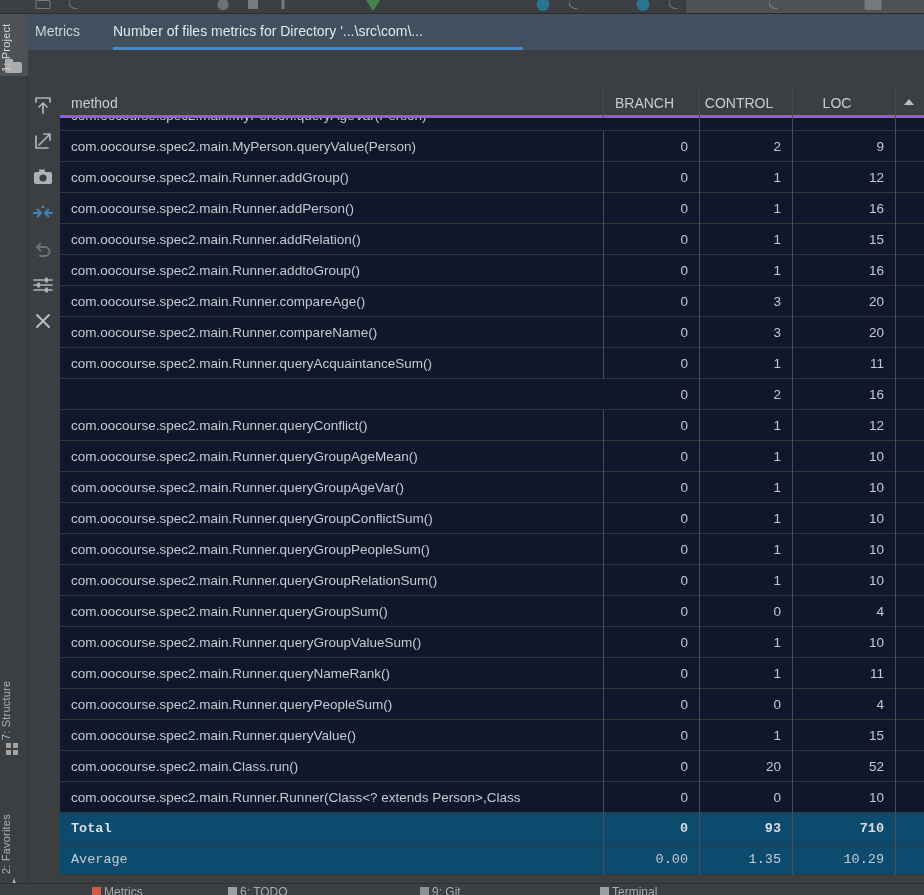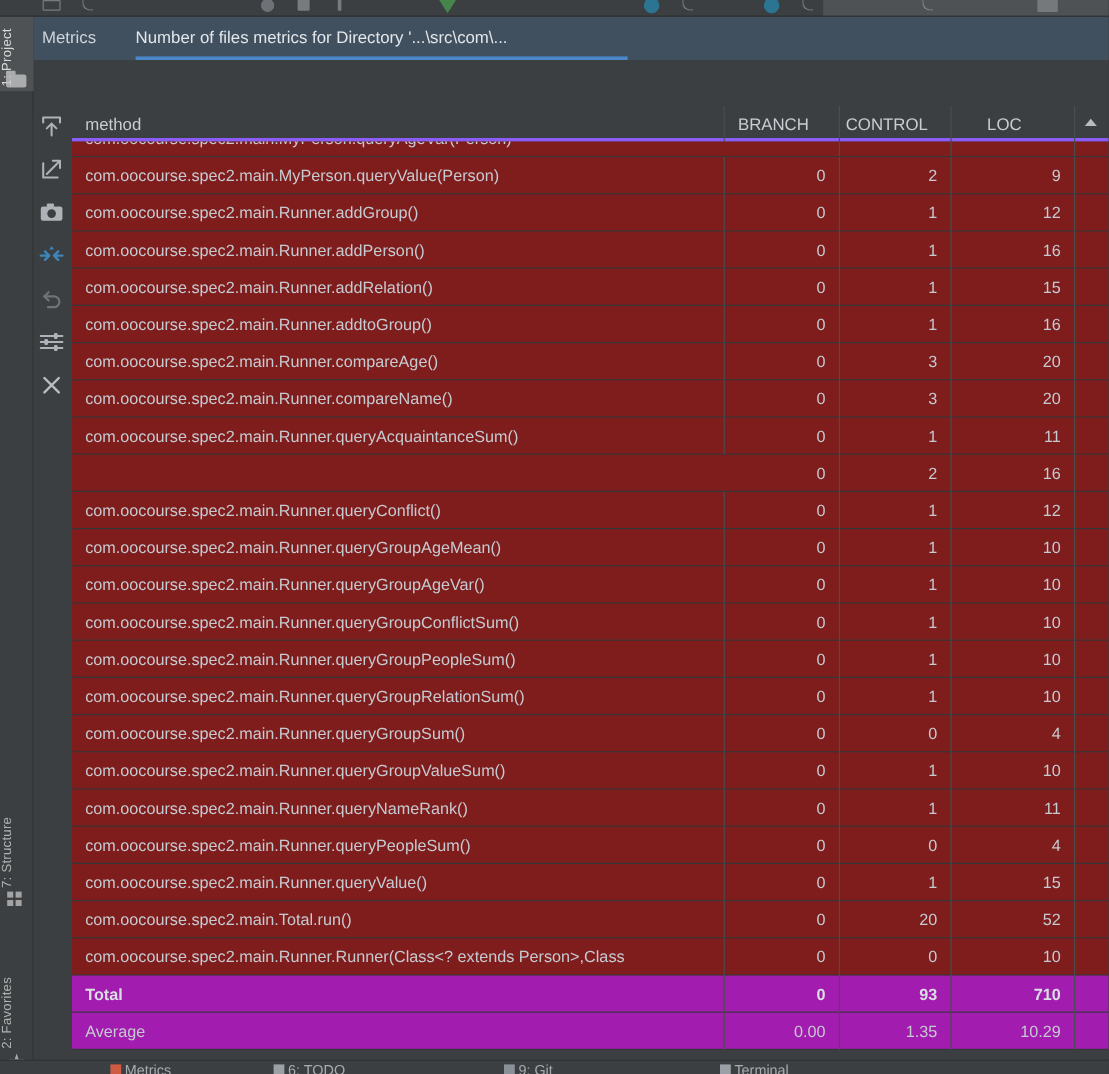--- a/index.html
+++ b/index.html
@@ -152,24 +152,24 @@
   .th-sort{
     position:absolute; right:10px; top:11px;
     width:0; height:0;
     border-left:5px solid transparent; border-right:5px solid transparent;
     border-bottom:6px solid #b7bcc1;
   }
   .tbody{ position:relative; }
   .tr{
     position:relative; height:31px;
     border-bottom:1px solid #343739;
-    background:#7f1d1d;
+    background:#0f172a;
   }
   .tr.clip{ height:13px; overflow:hidden; }
-  .tr.totals{ background:#a21caf; }
+  .tr.totals{ background:#0c4a6e;font-family:Liberation Mono, monospace; }
   .td{
     position:absolute; top:0; height:31px; line-height:31px;
     font-size:13.5px; color:#c5cad0; white-space:nowrap; overflow:hidden;
     border-right:1px solid #4a4d4f;
   }
   .td.m{ left:0; width:544px; padding-left:11px; text-overflow:clip; }
   .td.n{ text-align:right; padding-right:11px; }
   .tr.totals .td{ font-weight:bold; color:#d9dee3; }
   .tr.avg .td{ font-weight:normal; color:#c5cad0; }
 
@@ -457,21 +457,21 @@
           <div class="td n col-control">0</div>
           <div class="td n col-loc">4</div>
         </div>
         <div class="tr">
           <div class="td m">com.oocourse.spec2.main.Runner.queryValue()</div>
           <div class="td n col-branch">0</div>
           <div class="td n col-control">1</div>
           <div class="td n col-loc">15</div>
         </div>
         <div class="tr">
-          <div class="td m">com.oocourse.spec2.main.Total.run()</div>
+          <div class="td m">com.oocourse.spec2.main.Class.run()</div>
           <div class="td n col-branch">0</div>
           <div class="td n col-control">20</div>
           <div class="td n col-loc">52</div>
         </div>
         <div class="tr">
           <div class="td m">com.oocourse.spec2.main.Runner.Runner(Class&lt;? extends Person&gt;,Class</div>
           <div class="td n col-branch">0</div>
           <div class="td n col-control">0</div>
           <div class="td n col-loc">10</div>
         </div>

